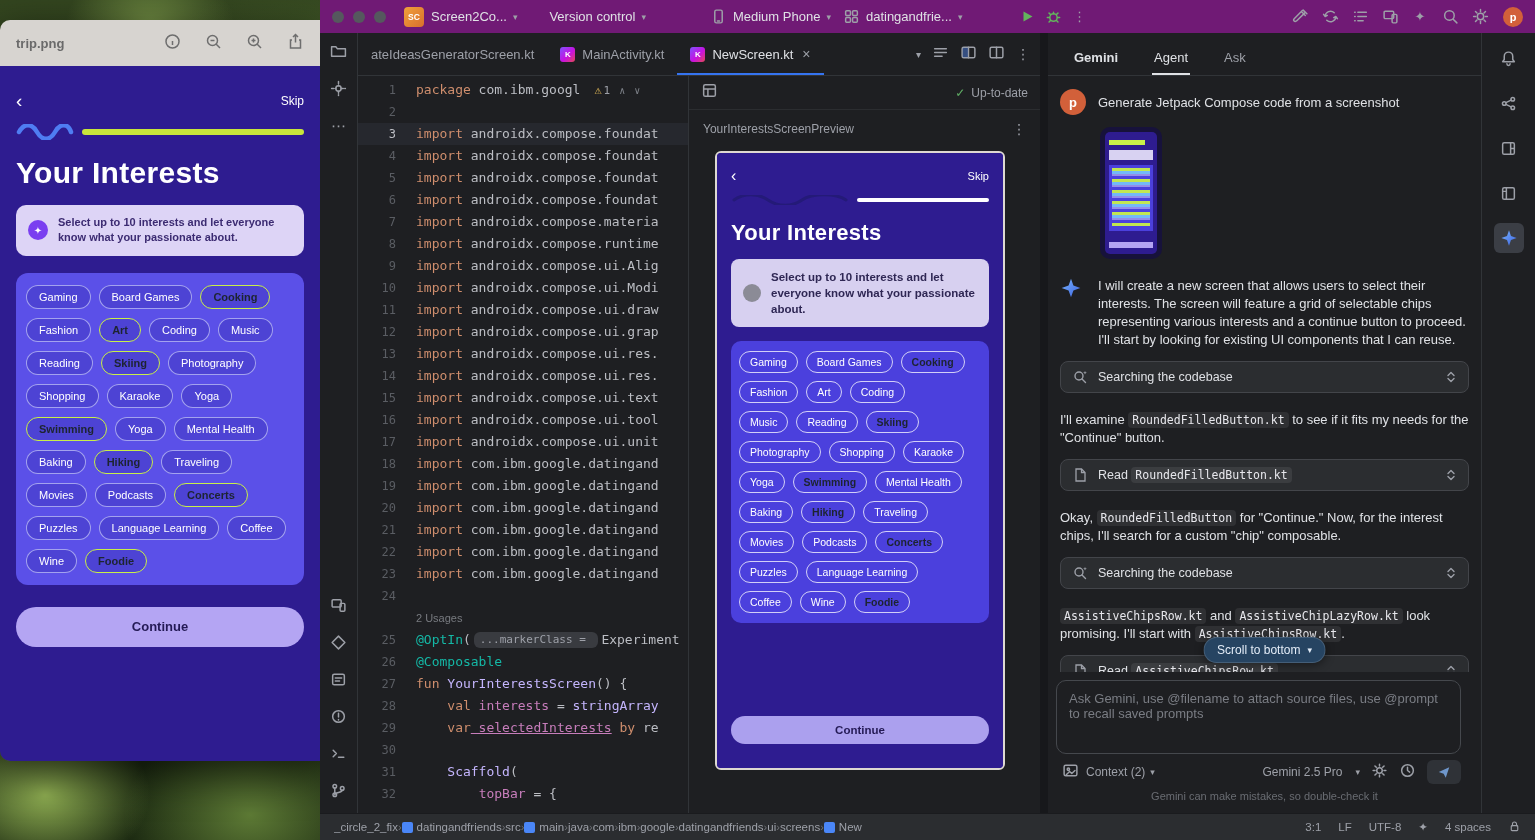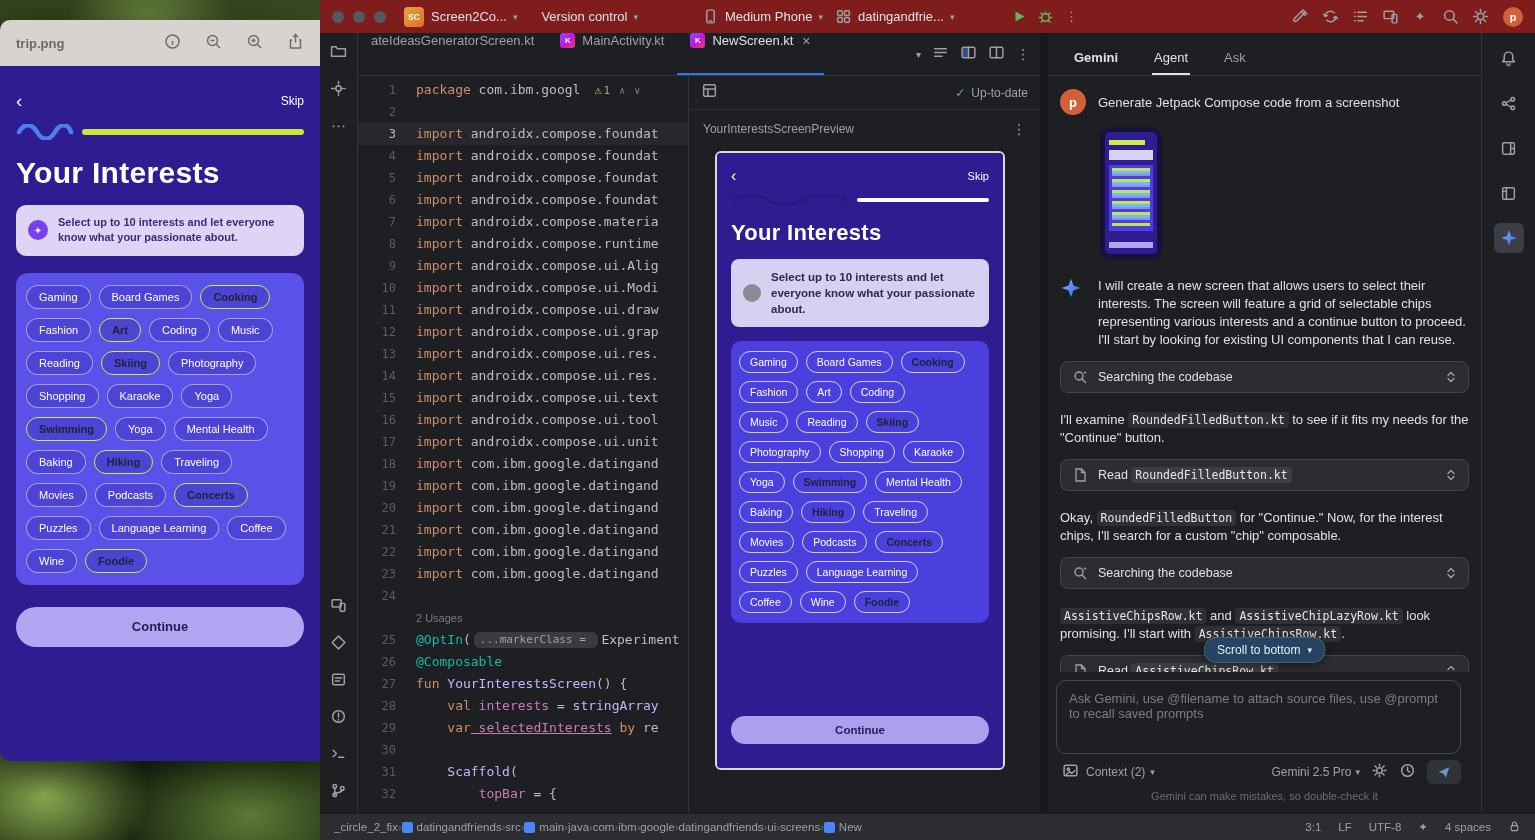--- a/index.html
+++ b/index.html
@@ -68,48 +68,48 @@
   .small .is-info-text{font-size:11.5px;font-weight:600;color:#2f2754;line-height:1.4}
   .small .chips-panel{margin:14px 14px 0;background:#4b40dd;border-radius:10px;padding:10px 8px;gap:8px}
   .small .chip{font-size:10.5px;padding:4px 10px;border-radius:12px;border-color:rgba(255,255,255,.75);background:transparent}
   .small .is-continue{margin:auto 14px 24px;height:28px;border-radius:14px;background:#aba0ee;font-size:11.5px}
 
   
   #ide{position:absolute;left:320px;top:0;width:1215px;height:840px;background:#1e1f22;display:flex;flex-direction:column}
   svg.ic{width:17px;height:17px;stroke:#9da0a8;fill:none;stroke-width:1.4;stroke-linecap:round;stroke-linejoin:round}
 
   
-  #topbar{height:33px;background:#7f1d1d;display:flex;align-items:center;padding:0 12px;font-size:13px;color:#dfe1e5;flex:0 0 auto}
+  #topbar{height:33px;background:#701a75;display:flex;align-items:center;padding:0 12px;font-size:13px;color:#dfe1e5;flex:0 0 auto}
   .win-dots{display:flex;gap:9px;margin-right:18px}
   .dot{width:12px;height:12px;border-radius:50%;background:#55585e}
   .sc-badge{width:20px;height:20px;border-radius:4px;background:linear-gradient(135deg,#f0a13c,#d9702c);
     color:#fff;font-size:8.5px;font-weight:700;display:flex;align-items:center;justify-content:center;margin-right:7px}
   .tb-item{display:flex;align-items:center;gap:6px;white-space:nowrap}
   .chev{font-size:9px;color:#9da0a8}
-  .ml40{margin-left:24px}.ml64{margin-left:64px}.ml12{margin-left:12px}.ml56{margin-left:52px}
+  .ml40{margin-left:32px}.ml64{margin-left:64px}.ml12{margin-left:12px}.ml56{margin-left:52px}
   .tb-iconbtn{width:26px;height:26px;display:flex;align-items:center;justify-content:center}
   .right-icons{margin-left:auto;display:flex;align-items:center;gap:4px}
   .tb-avatar{width:20px;height:20px;border-radius:50%;background:#d2603a;color:#fff;font-size:11px;font-weight:700;
     display:flex;align-items:center;justify-content:center;margin-left:6px}
   .spark-txt{color:#9da0a8;font-size:13px}
 
   
   #workspace{display:flex;height:780px;flex:0 0 auto;min-height:0}
   #abar-left{width:38px;border-right:1px solid #313438;display:flex;flex-direction:column;align-items:center;padding:10px 0;gap:16px}
   #abar-left .spacer{flex:1}
   #editor-group{width:682px;display:flex;flex-direction:column;min-height:0}
   #vdivider{width:8px;background:#17181b}
   #abar-right{width:54px;border-left:1px solid #313438;display:flex;flex-direction:column;align-items:center;padding-top:10px;gap:15px}
   .ric{width:30px;height:30px;display:flex;align-items:center;justify-content:center;border-radius:6px}
   .ric.active{background:#3b3e45}
 
   
   #tabbar{height:43px;display:flex;align-items:stretch;border-bottom:1px solid #313438;flex:0 0 auto}
   #tabs-host{display:flex;flex:1;overflow:hidden}
-  .ed-tab{display:flex;align-items:flex-start;gap:7px;padding:0 13px;font-size:13px;color:#9da0a8;cursor:default}
+  .ed-tab{display:flex;align-items:center;gap:7px;padding:12px 13px;font-size:13px;color:#9da0a8;cursor:default}
   .ed-tab.active{color:#dfe1e5;box-shadow:inset 0 -2px 0 #3574f0}
   .kt-icon{width:15px;height:15px;border-radius:3px;flex:0 0 auto;
     background:linear-gradient(135deg,#7f52ff 0%,#c711e1 55%,#e44857 100%);
     color:#fff;font-size:8px;font-weight:700;display:flex;align-items:center;justify-content:center}
   .tab-close{color:#9da0a8;font-size:14px;margin-left:2px}
   .tab-actions{display:flex;align-items:center;gap:11px;padding:0 10px;color:#9da0a8}
   .tab-actions .chev{font-size:10px}
   .split-active{stroke:#548af7}
 
   
@@ -675,21 +675,21 @@
           <span><svg class="ic" viewBox="0 0 16 16">
                 <rect x="2" y="3" width="12" height="10" rx="1.5"></rect>
                 <circle cx="6" cy="6.8" r="1.1"></circle>
                 <path d="M4 12l3.2-3 2 1.8 3-2.8"></path>
               </svg></span>
           <span style="display:flex;align-items:center;gap:5px">
             <span>Context (2)</span>
             <span class="chev">▾</span>
           </span>
           <span class="ctl-right">
-            <span style="display:flex;align-items:center;gap:4px">
+            <span style="display:flex;align-items:center;gap:13px">
               <span>Gemini 2.5 Pro</span>
               <span class="chev">▾</span>
             </span>
             <span><svg class="ic" viewBox="0 0 16 16">
                   <circle cx="8" cy="8" r="2.6"></circle>
                   <path d="M8 2v1.8M8 12.2V14M2 8h1.8M12.2 8H14M3.7 3.7L5 5M11 11l1.3 1.3M12.3 3.7L11 5M5 11l-1.3 1.3"></path>
                 </svg></span>
             <span><svg class="ic" viewBox="0 0 16 16">
                   <circle cx="8" cy="8" r="5.5"></circle>
                   <path d="M8 5v3l2 1.5"></path>

